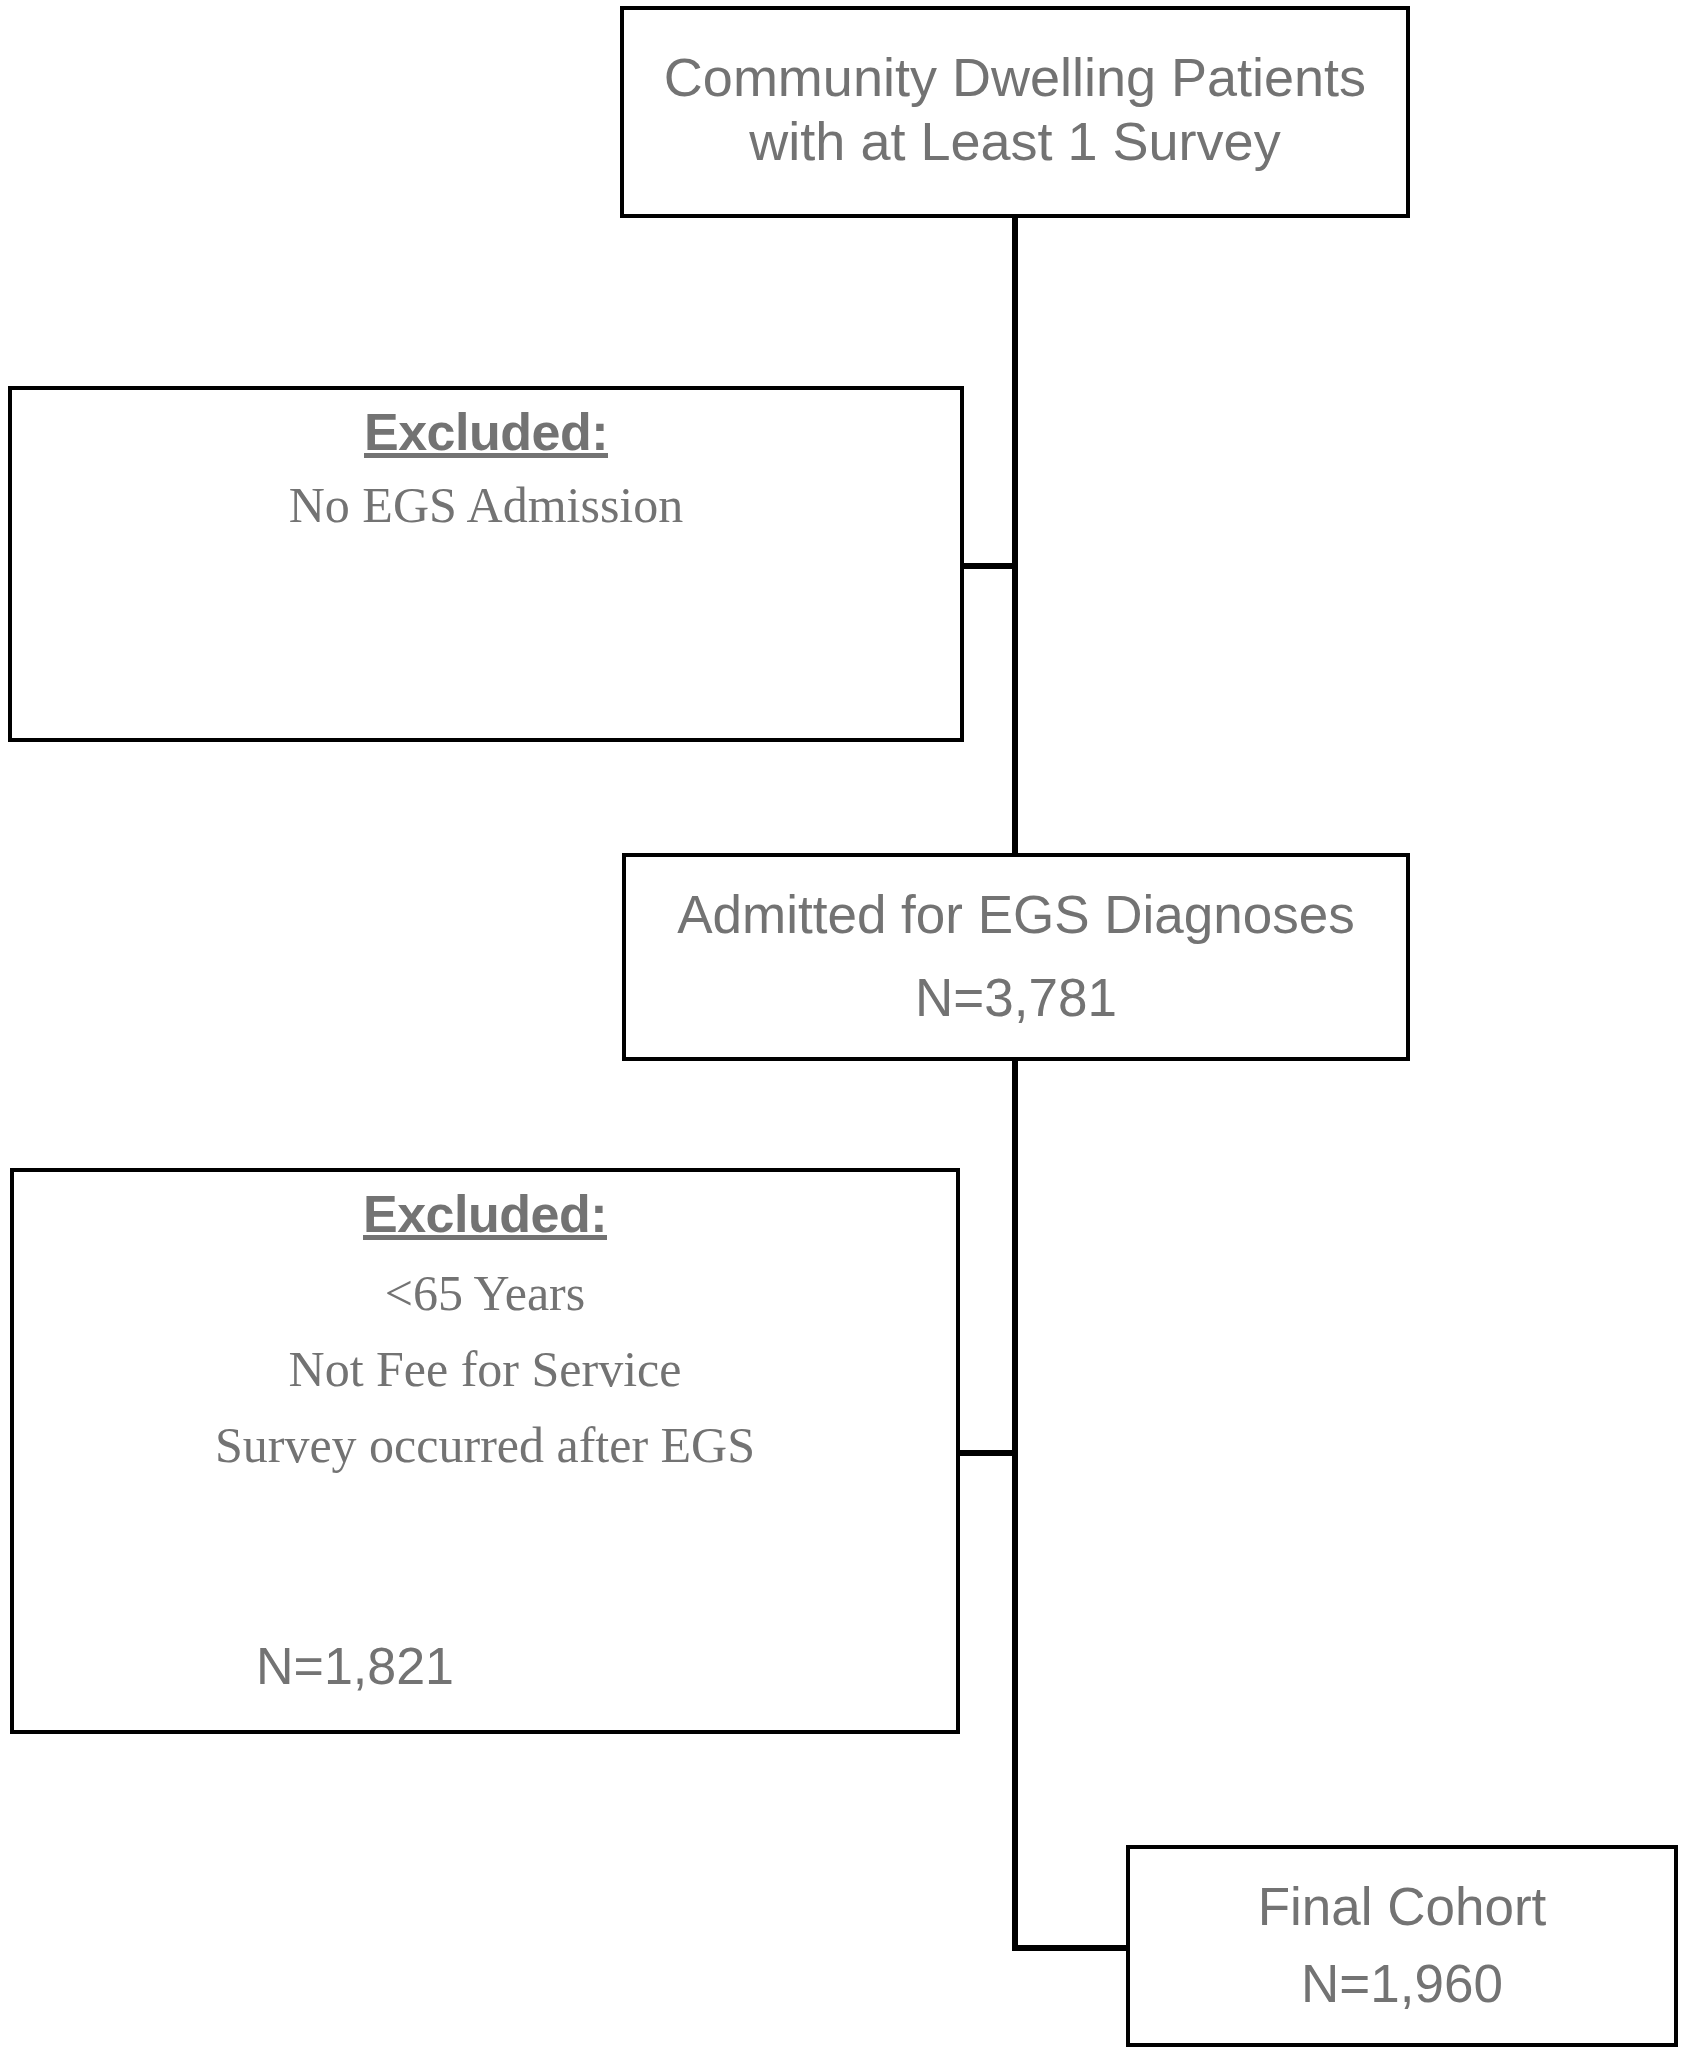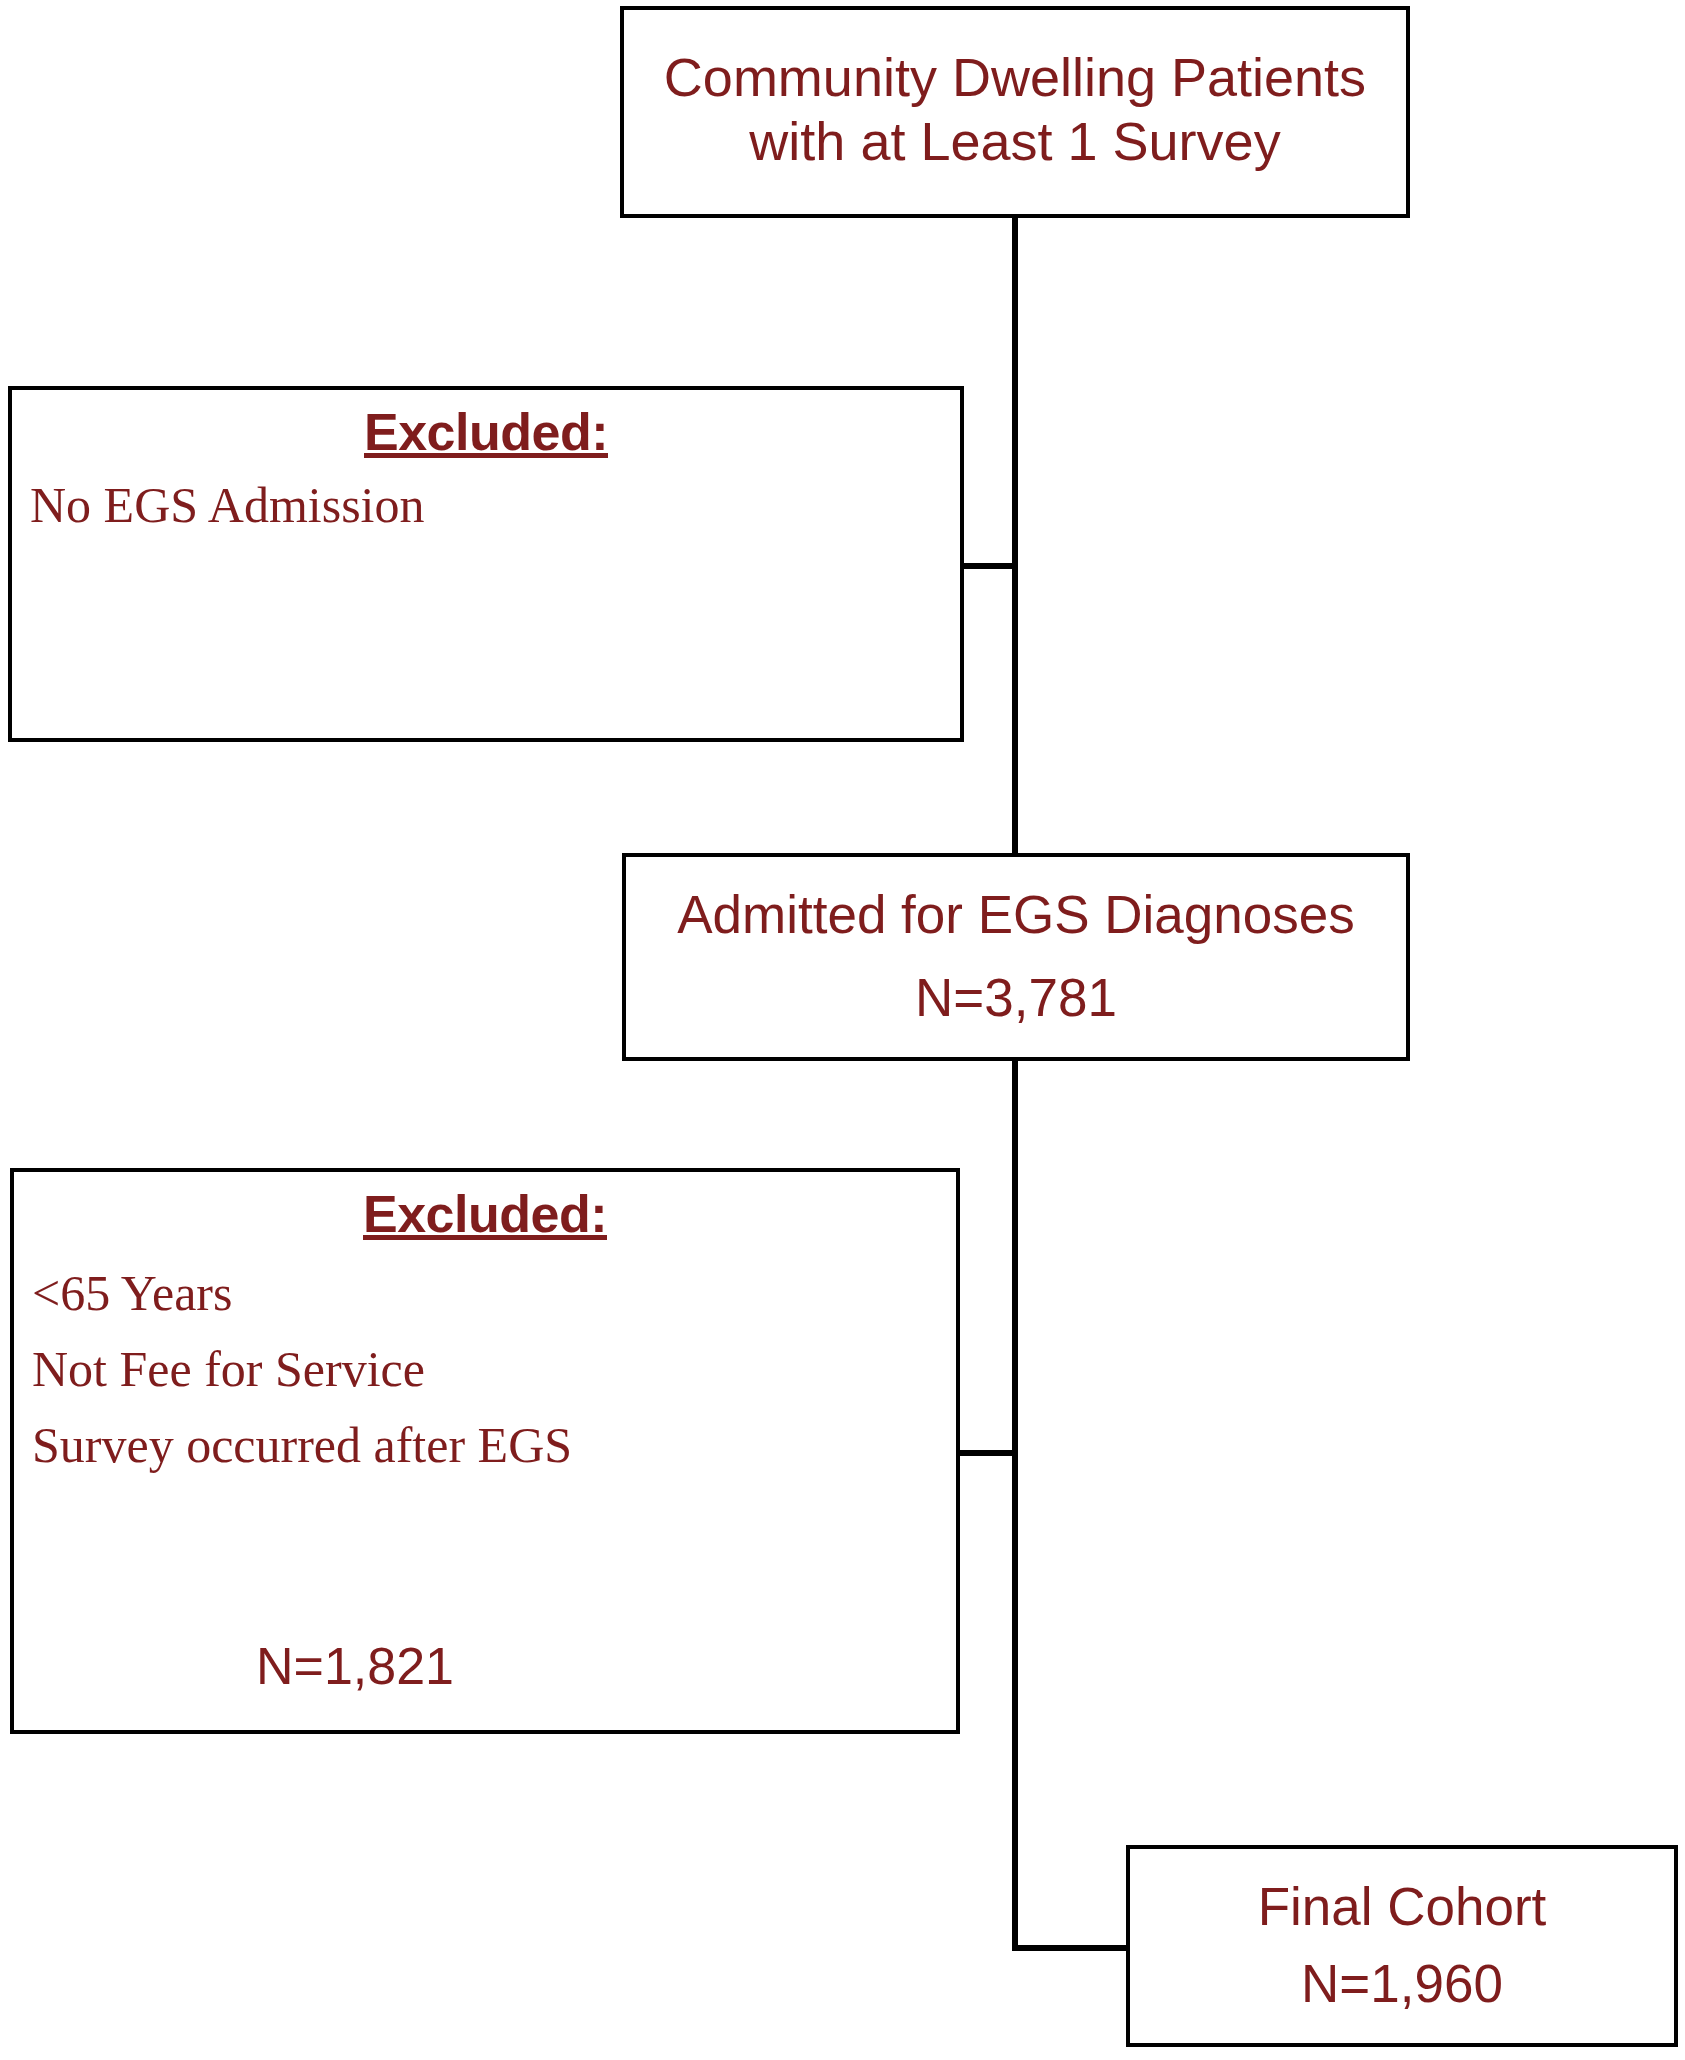--- a/index.html
+++ b/index.html
@@ -6,34 +6,35 @@
     margin: 0;
     padding: 0;
     background: #ffffff;
   }
   #canvas {
     position: relative;
     width: 1685px;
     height: 2060px;
     background: #ffffff;
     font-family: "Liberation Sans", sans-serif;
-    color: #7f1d1d;
+    color: #737373;
     overflow: hidden;
   }
 
   
   .node {
     position: absolute;
     box-sizing: border-box;
     border: 4px solid #000000;
     background: #ffffff;
     display: flex;
     flex-direction: column;
     justify-content: center;
     z-index: 3;
+    align-items: center;
   }
   .node .line {
     line-height: 1.18;
     white-space: pre;
   }
 
   
   #node-cohort {
     left: 620px;
     top: 6px;

